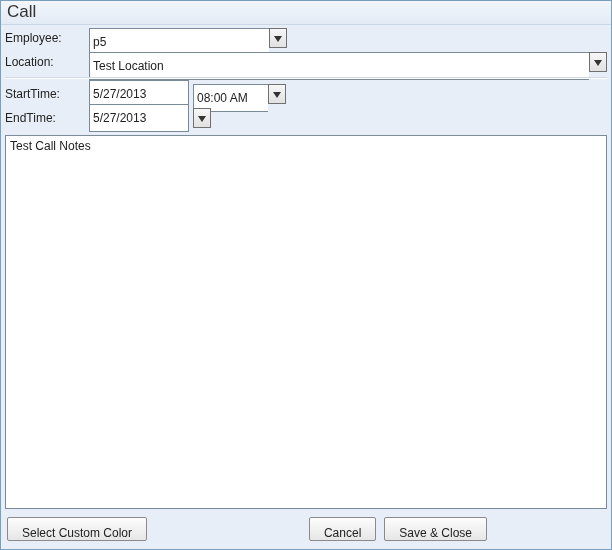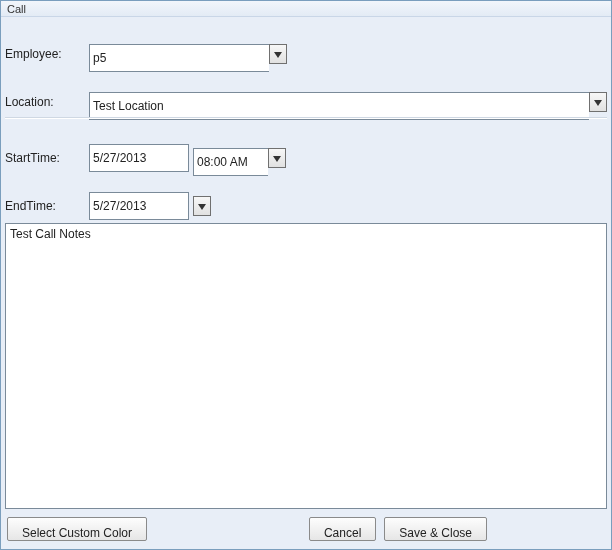--- a/index.html
+++ b/index.html
@@ -18,38 +18,37 @@
     border: 1px solid #7a9ebd;
     display: flex;
     flex-direction: column;
     background: #e8eef7;
   }
   .titlebar {
     background: linear-gradient(#f2f6fb, #e3ebf5);
     border-bottom: 1px solid #c9d6e7;
     padding: 2px 6px;
     color: #333;
-    font-size: 11px;
-    height: 16px;
+    font-size: 17px;
+    height: 24px;
     display:flex;
-    align-items:flex-start;
+    align-items:flex-end;
   }
   .form-area {
     background: #e8eef7;
     padding: 2px 4px 4px 4px;
     display: flex;
     flex-direction: column;
     gap: 2px;
   }
   .row {
     display: flex;
     align-items: center;
     gap: 4px;
     height: 22px;
-    margin-top: 24px;
   }
   .label {
     width: 80px;
     color: #222;
   }
   .textinput {
     height: 28px;
     border: 1px solid #7a8a99;
     background: #fff;
     padding: 1px 3px;

